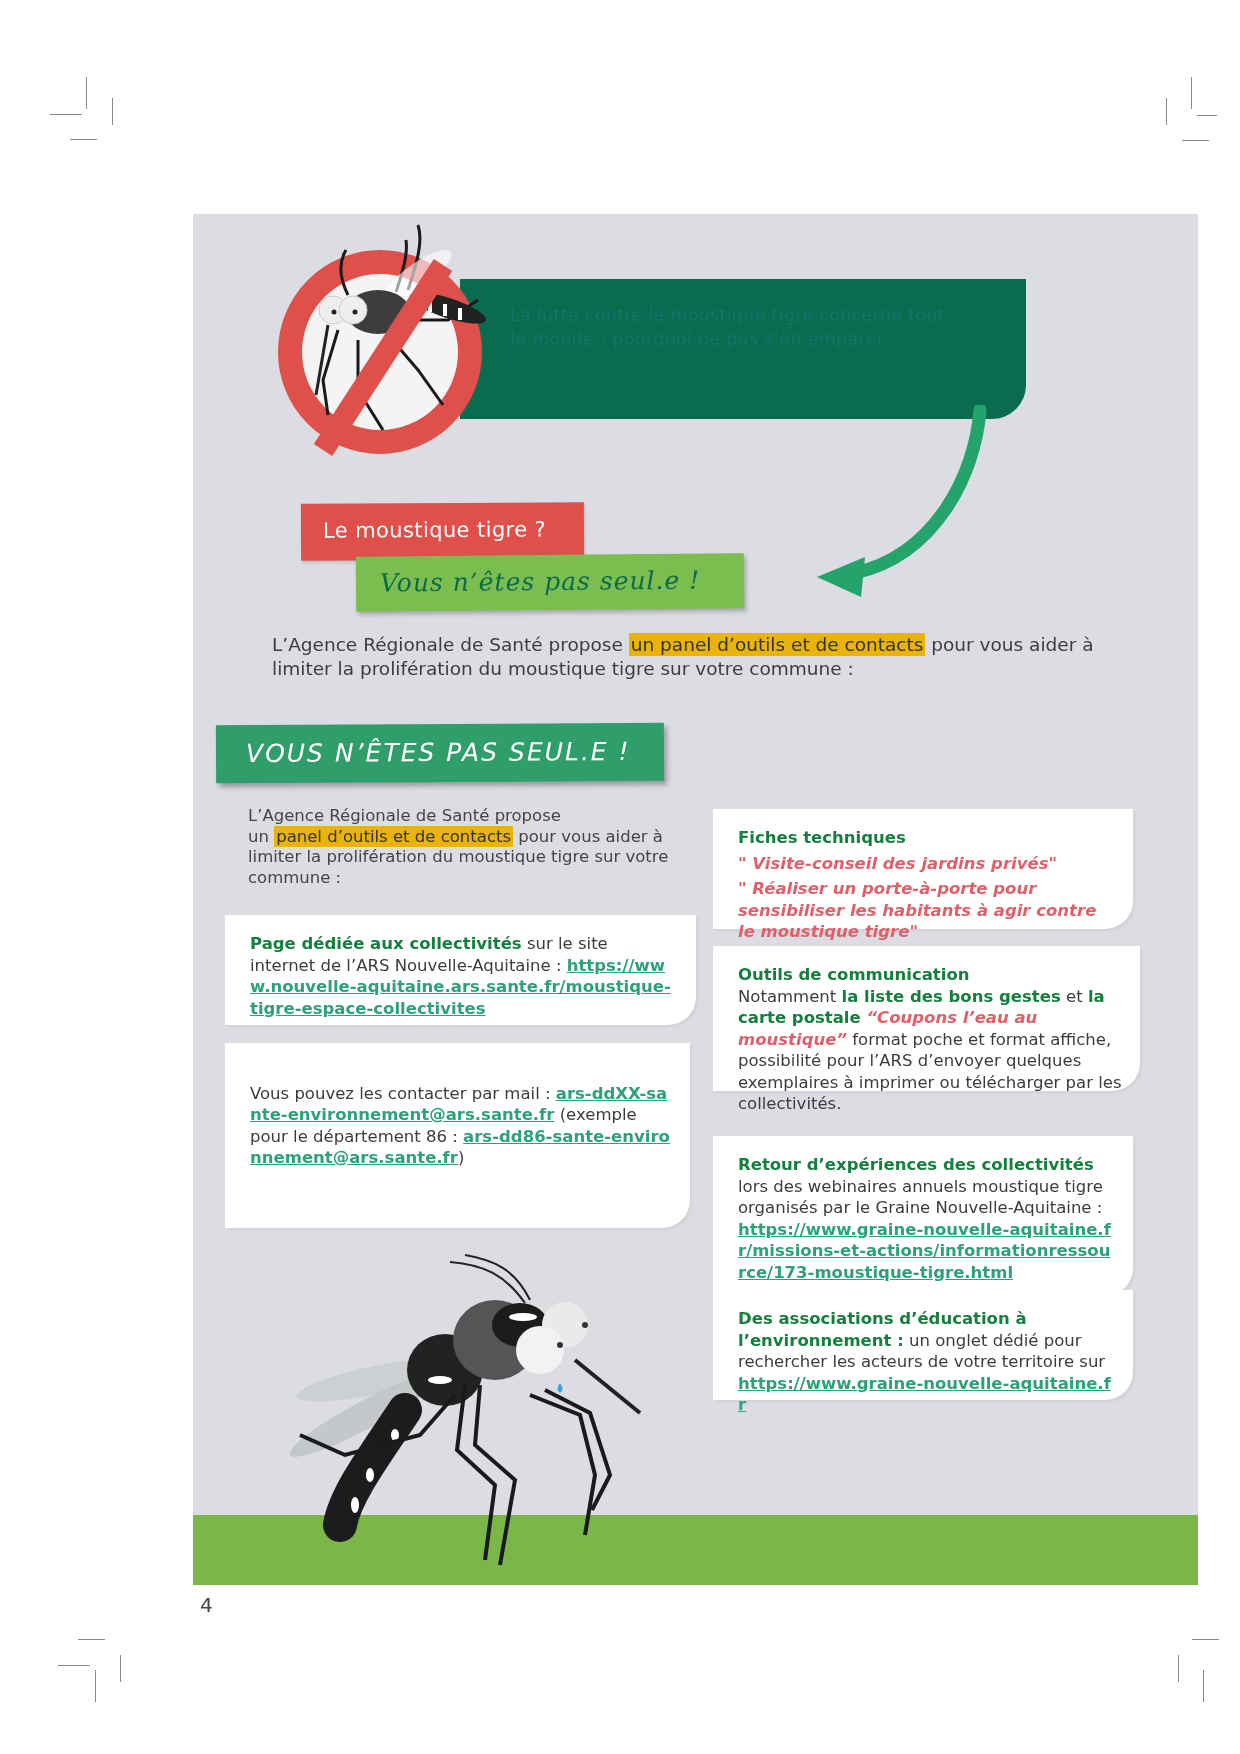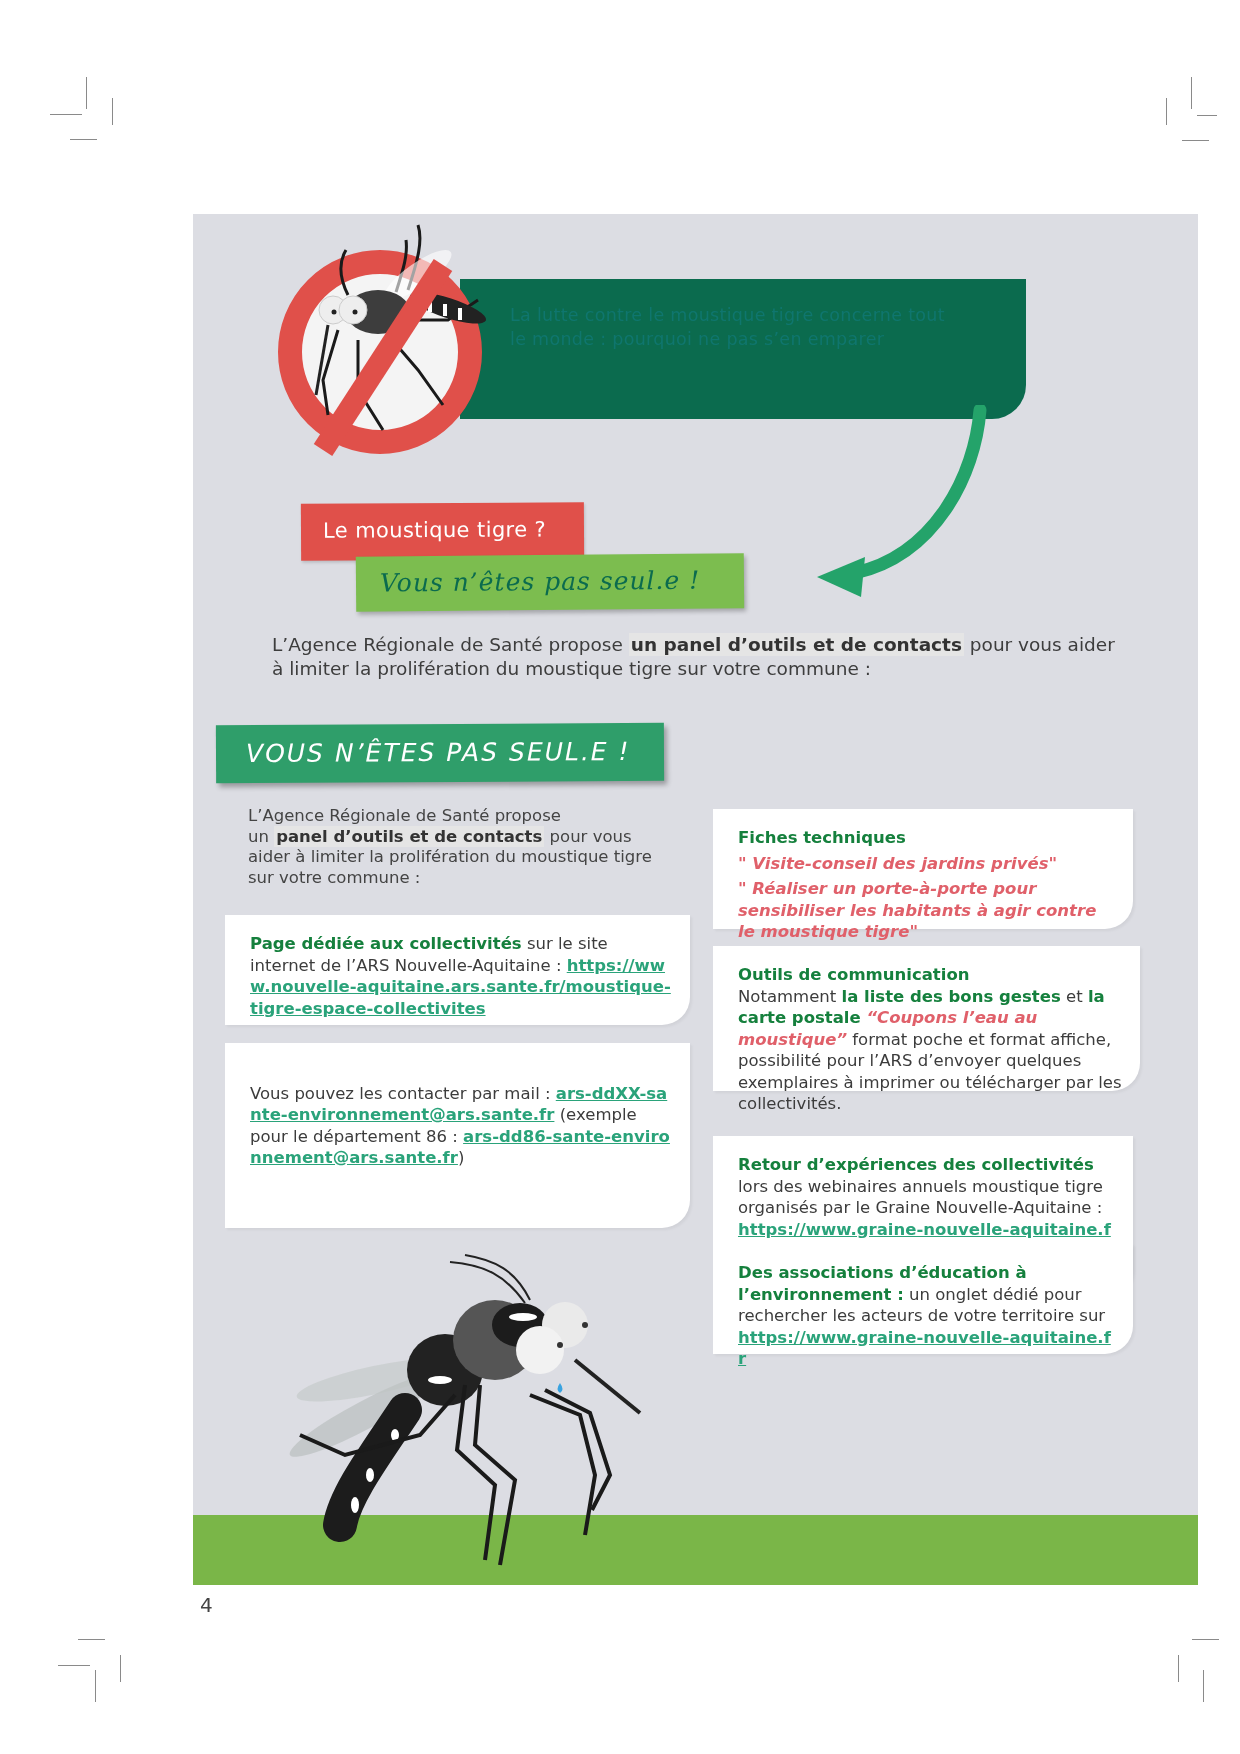--- a/index.html
+++ b/index.html
@@ -55,21 +55,21 @@
   }
   .tag-green span {
     position: absolute; left: 24px; top: 12px; color: #0b6b4e; font-size: 25px;
     font-family: "DejaVu Serif", serif; font-style: italic; letter-spacing: 1px;
   }
 
   .lead {
     position: absolute; left: 272px; top: 633px; width: 850px;
     font-size: 18.5px; line-height: 24px; color: #3d3d3d;
   }
-  .hl { background: #e5e5e5; font-weight: bold; color: #333; padding: 1px 2px; }
+  .hl { background: #eab308; font-weight: normal; color: #333; padding: 1px 2px; }
 
   .section-banner {
     position: absolute; left: 216px; top: 724px; width: 448px; height: 58px;
     background: #2f9e6a;
     box-shadow: 3px 4px 5px rgba(0,0,0,0.3);
     transform: rotate(-0.3deg);
   }
   .section-banner span {
     position: absolute; left: 30px; top: 14px; color: #fff; font-size: 25px;
     font-style: italic; letter-spacing: 2px; font-weight: normal;
@@ -84,26 +84,26 @@
     position: absolute; background: #ffffff;
     border-radius: 0 0 28px 0;
     box-shadow: 2px 2px 3px rgba(0,0,0,0.05);
     font-size: 16.5px; line-height: 21.5px; color: #3c3c3c;
   }
   .card .inner { position: absolute; left: 25px; top: 18px; right: 18px; }
   .card b { color: #15803d; font-weight: bold; }
   .card a { color: #2aa37a; text-decoration: underline; font-weight: bold; word-break: break-all; }
   .card .red { color: #e0606a; font-style: italic; font-weight: bold; }
 
-  .c-left1 { left: 225px; top: 915px; width: 465px; height: 110px; }
+  .c-left1 { left: 225px; top: 915px; width: 465px; height: 110px; padding-left: 6px; }
   .c-left2 { left: 225px; top: 1043px; width: 465px; height: 185px; }
   .c-right1 { left: 713px; top: 809px; width: 420px; height: 120px; }
   .c-right2 { left: 713px; top: 946px; width: 427px; height: 145px; }
   .c-right3 { left: 713px; top: 1112px; width: 420px; height: 160px; margin-top: 24px; }
-  .c-right4 { left: 713px; top: 1244px; width: 420px; height: 110px; }
+  .c-right4 { left: 713px; top: 1290px; width: 420px; height: 110px; }
 
   .mosquito { position: absolute; left: 285px; top: 1235px; width: 360px; height: 340px; }
 
   .page-number { position: absolute; left: 200px; top: 1593px; font-size: 20px; color: #444; }
 </style>
 </head>
 <body>
 
 <div class="crop h" style="left:50px;top:114px;width:32px;"></div>
 <div class="crop v" style="left:86px;top:77px;height:32px;"></div>

